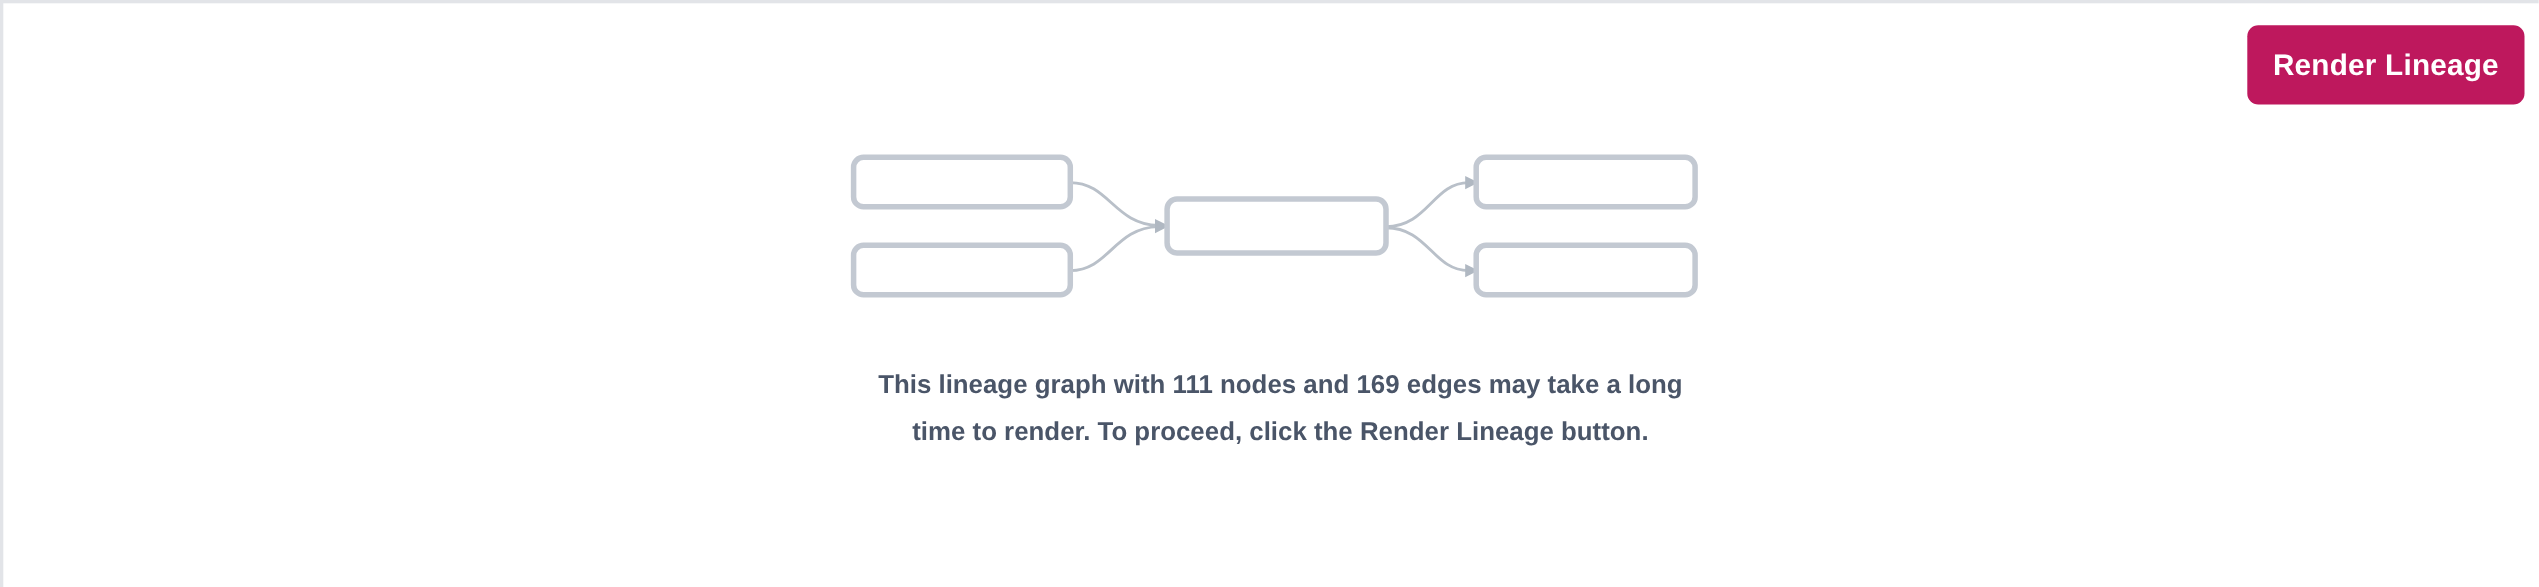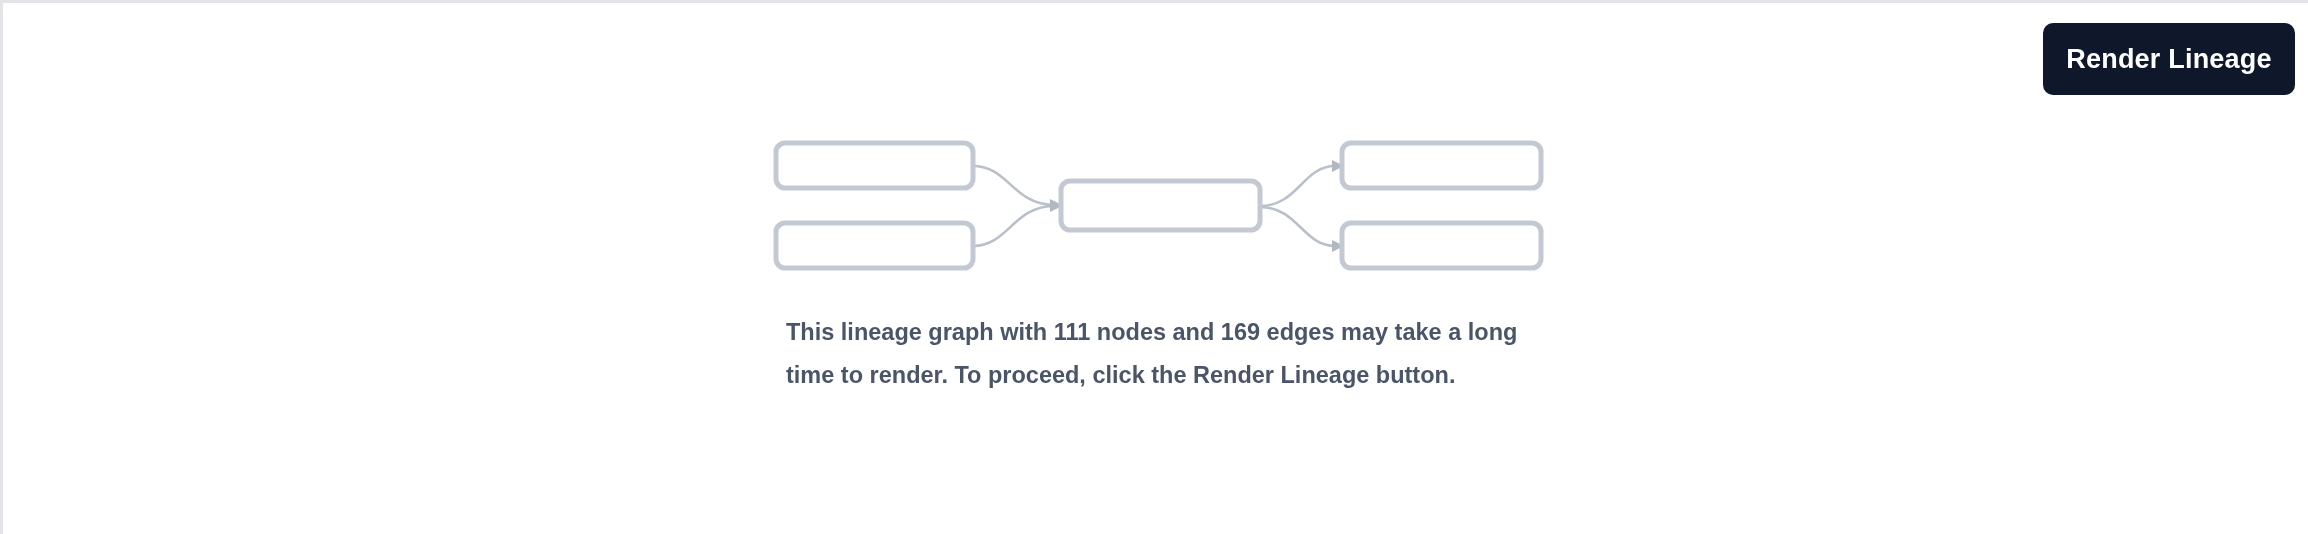--- a/index.html
+++ b/index.html
@@ -21,21 +21,21 @@
     border-left: 3px solid #e2e4e8;
   }
 
   
   #render-lineage-button {
     position: absolute;
     left: 2040px;
     top: 20px;
     width: 252px;
     height: 72px;
-    background: #0f172a;
+    background: #be185d;
     color: #ffffff;
     border: none;
     border-radius: 10px;
     font-family: "Liberation Sans", sans-serif;
     font-size: 27px;
     font-weight: bold;
     letter-spacing: 0.2px;
     cursor: pointer;
     display: flex;
     align-items: center;
@@ -75,23 +75,23 @@
   }
 
   .graph-edge-arrow {
     fill: #b0b8c2;
   }
 
   
   #lineage-warning-message {
     position: absolute;
     left: 783px;
-    top: 308px;
+    top: 325px;
     width: 756px;
-    text-align: left;
+    text-align: center;
     font-family: "Liberation Sans", sans-serif;
     font-size: 23.5px;
     font-weight: bold;
     line-height: 43px;
     color: #4a5568;
   }
 </style>
 </head>
 <body>
 

